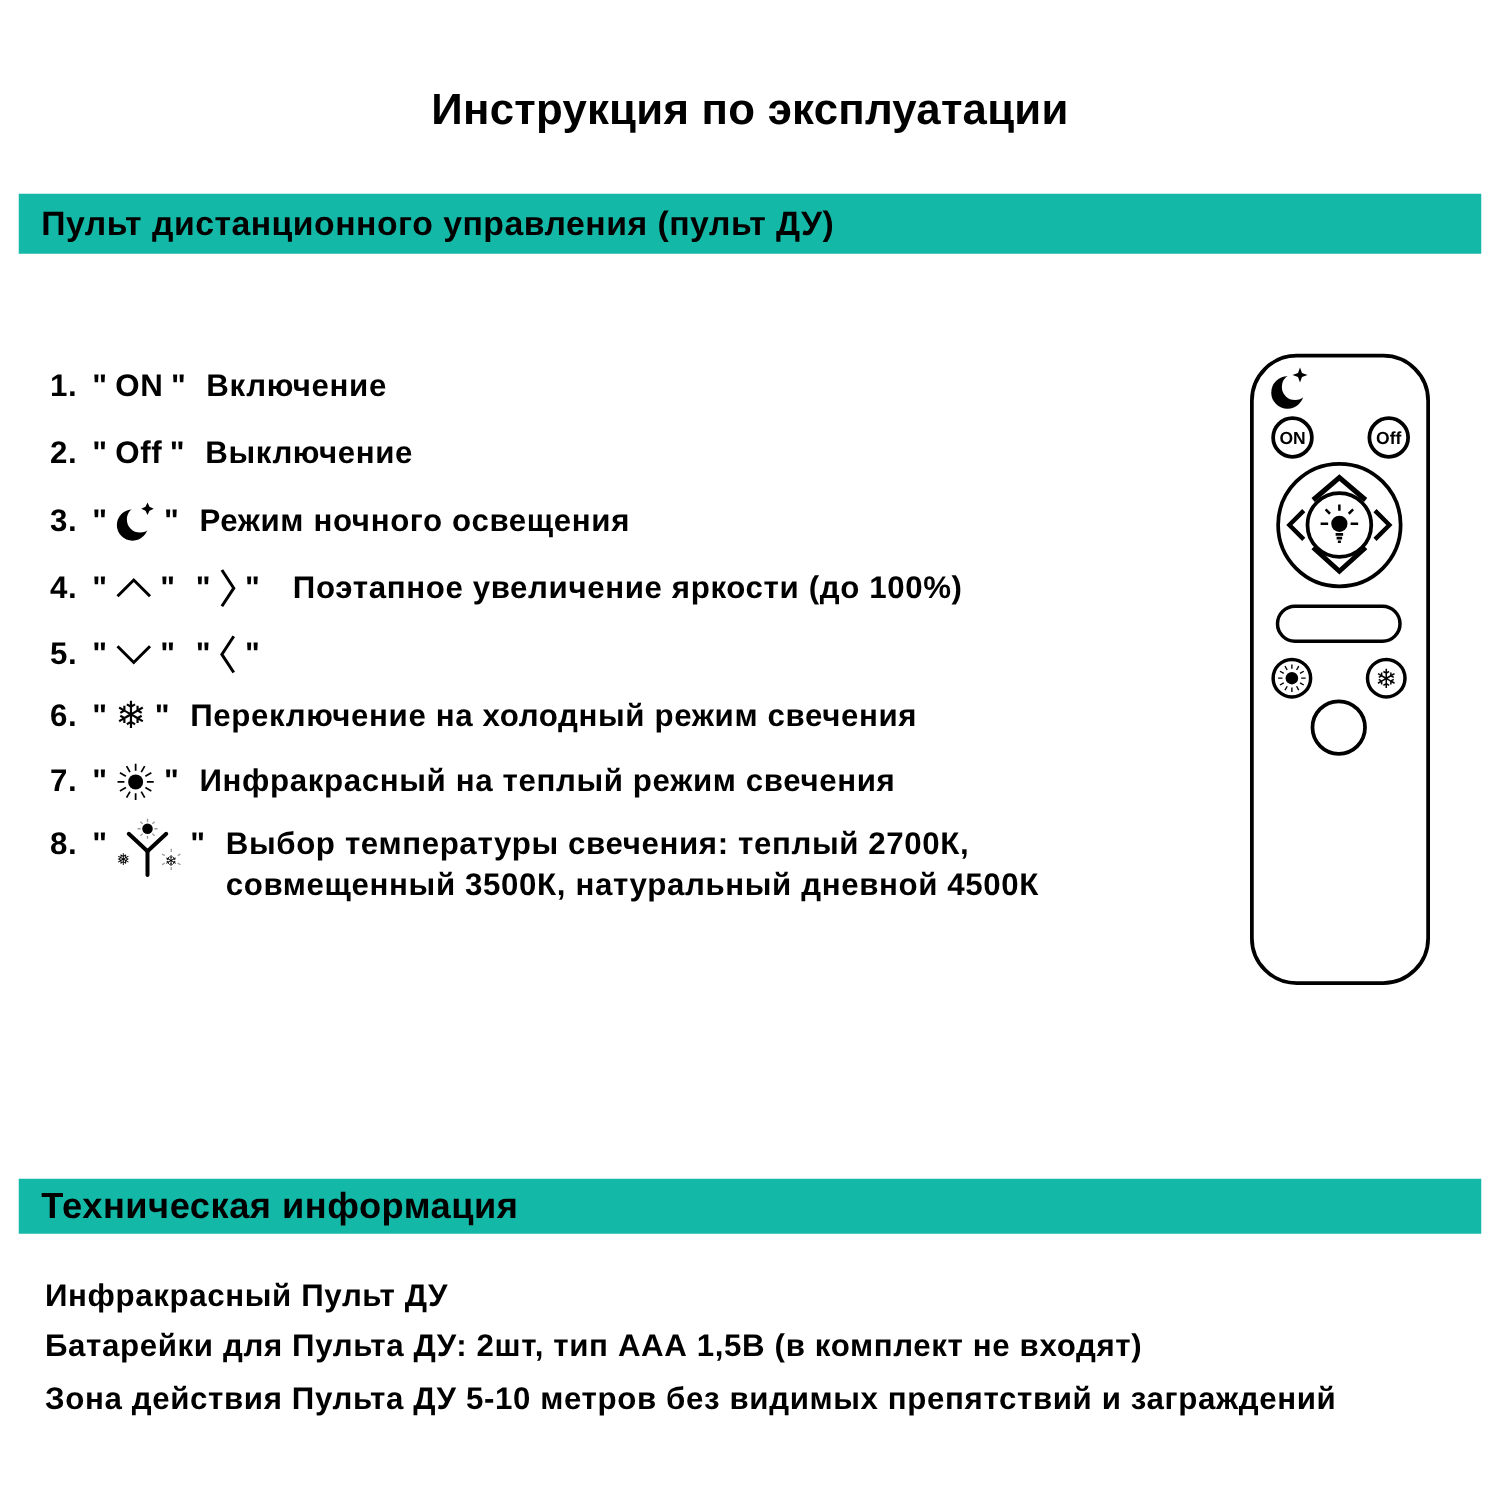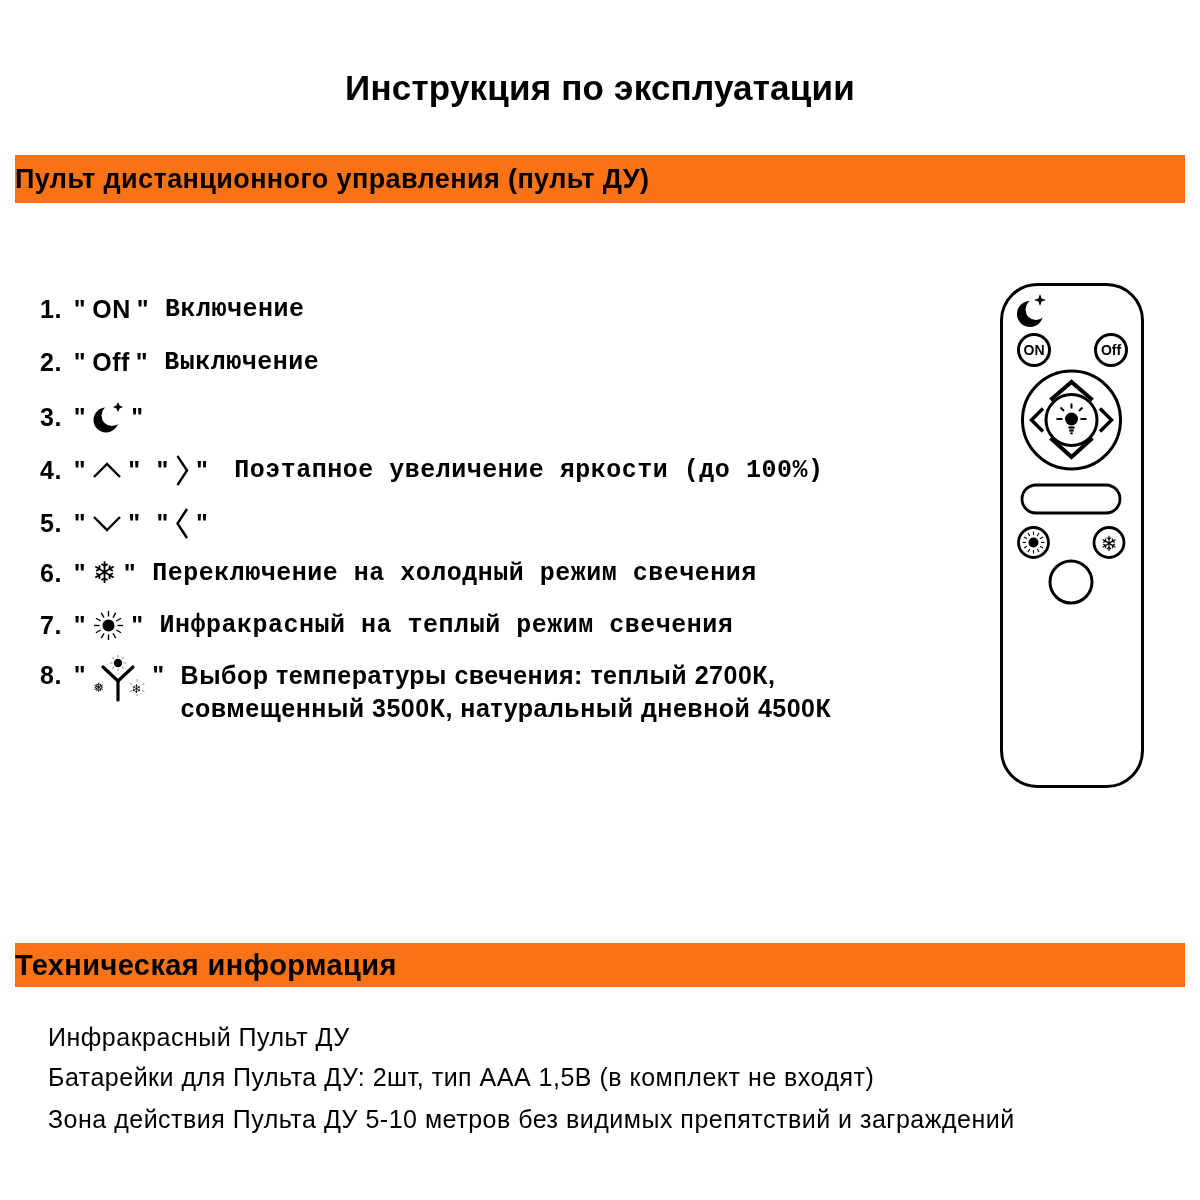--- a/index.html
+++ b/index.html
@@ -1,39 +1,39 @@
 <!DOCTYPE html>
 <html><head>
 <meta charset="utf-8">
 <style>
   html,body{margin:0;padding:0;background:#fff;}
   .page{position:relative;width:1200px;height:1164px;background:#ffffff;overflow:hidden;
         font-family:"Liberation Sans","DejaVu Sans",sans-serif;color:#000;border-radius:29px;}
   .title{position:absolute;top:68px;left:0;width:100%;text-align:center;
          font-size:35px;font-weight:bold;letter-spacing:0.2px;}
-  .bar{position:absolute;left:15px;width:1170px;background:#f97316;
-       display:flex;align-items:center;box-sizing:border-box;
+  .bar{position:absolute;left:15px;width:1170px;background:#14b8a6;
+       display:flex;align-items:center;box-sizing:border-box;padding-left:18px;
        font-weight:bold;}
   .bar1{top:155px;height:48px;font-size:27px;letter-spacing:0.4px;}
   .bar2{top:943px;height:44px;font-size:29px;letter-spacing:0.4px;}
   .item{position:absolute;left:40px;display:flex;align-items:center;
         font-size:25px;font-weight:bold;letter-spacing:0.5px;white-space:nowrap;}
   .item .num{margin-right:8px;}
   .q{margin:0 4px;}
   .lbl{margin:0 2px;}
   .icon{display:flex;align-items:center;justify-content:center;margin:0 2px;flex:0 0 auto;}
   .gap2{margin-left:12px;}
-  .txt{margin-left:12px;font-family:Liberation Mono, monospace;}
+  .txt{margin-left:12px;}
   .txt.far{margin-left:22px;}
   .snowglyph{font-family:"DejaVu Sans",sans-serif;font-weight:normal;font-size:30px;line-height:1;}
   .item8{align-items:flex-start;}
   .item8 .num,.item8 .q{line-height:33px;}
   .item8 .icon{margin-top:-5px;}
   .twolines{margin-left:12px;line-height:33px;}
-  .tech-line{position:absolute;left:48px;font-size:25px;font-weight:normal;
+  .tech-line{position:absolute;left:36px;font-size:25px;font-weight:bold;
              letter-spacing:0.5px;line-height:31px;}
   .remote{position:absolute;left:997px;top:280px;}
   .remote text{font-family:"Liberation Sans","DejaVu Sans",sans-serif;font-weight:bold;}
   .remote text.snowtxt{font-family:"DejaVu Sans",sans-serif;font-weight:normal;}
   svg{display:block;}
 </style>
 </head>
 <body>
 
 <div class="page">
@@ -62,20 +62,21 @@
 
   <div class="item" style="top:399px">
     <span class="num">3.</span>
     <span class="q">"</span>
     <svg class="icon" width="33" height="36" viewBox="0 0 33 36">
       <circle cx="14" cy="21" r="12.5" fill="#000"></circle>
       <circle cx="20" cy="16.5" r="10.5" fill="#fff"></circle>
       <path d="M26 3 L27.6 6.4 L31 8 L27.6 9.6 L26 13 L24.4 9.6 L21 8 L24.4 6.4 Z" fill="#000"></path>
     </svg>
     <span class="q">"</span>
+    <span class="txt">Режим ночного освещения</span>
   </div>
 
   <div class="item" style="top:454px">
     <span class="num">4.</span>
     <span class="q">"</span>
     <svg class="icon" width="30" height="17" viewBox="0 0 30 17">
       <polyline points="2,15 15,2 28,15" fill="none" stroke="#000" stroke-width="2.4"></polyline>
     </svg>
     <span class="q">"</span>
     <span class="q gap2">"</span>

